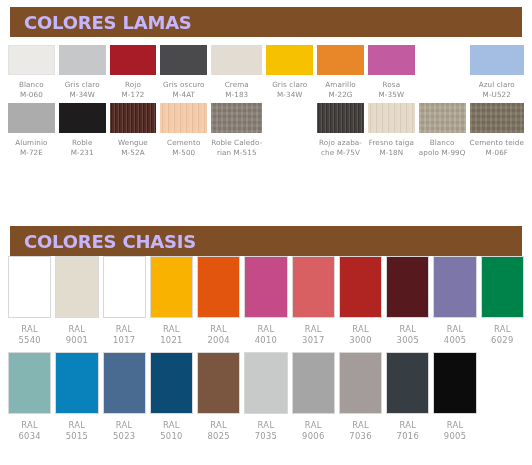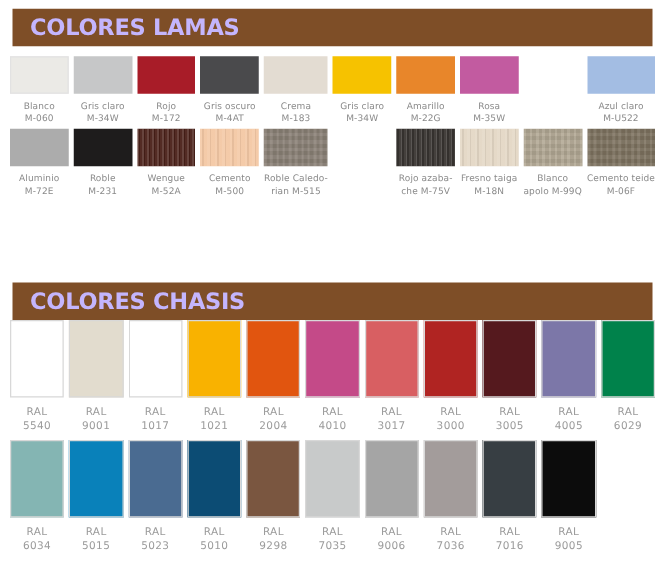--- a/index.html
+++ b/index.html
@@ -423,21 +423,21 @@
         <div class="chip-ral" style="background: rgb(12, 76, 116);"></div>
         <div class="caption-ral">
           <span class="l1">RAL</span>
           <span class="l2">5010</span>
         </div>
       </div>
       <div class="cell">
         <div class="chip-ral" style="background: rgb(122, 86, 64);"></div>
         <div class="caption-ral">
           <span class="l1">RAL</span>
-          <span class="l2">9298</span>
+          <span class="l2">8025</span>
         </div>
       </div>
       <div class="cell">
         <div class="chip-ral" style="background: rgb(200, 202, 202);"></div>
         <div class="caption-ral">
           <span class="l1">RAL</span>
           <span class="l2">7035</span>
         </div>
       </div>
       <div class="cell">

